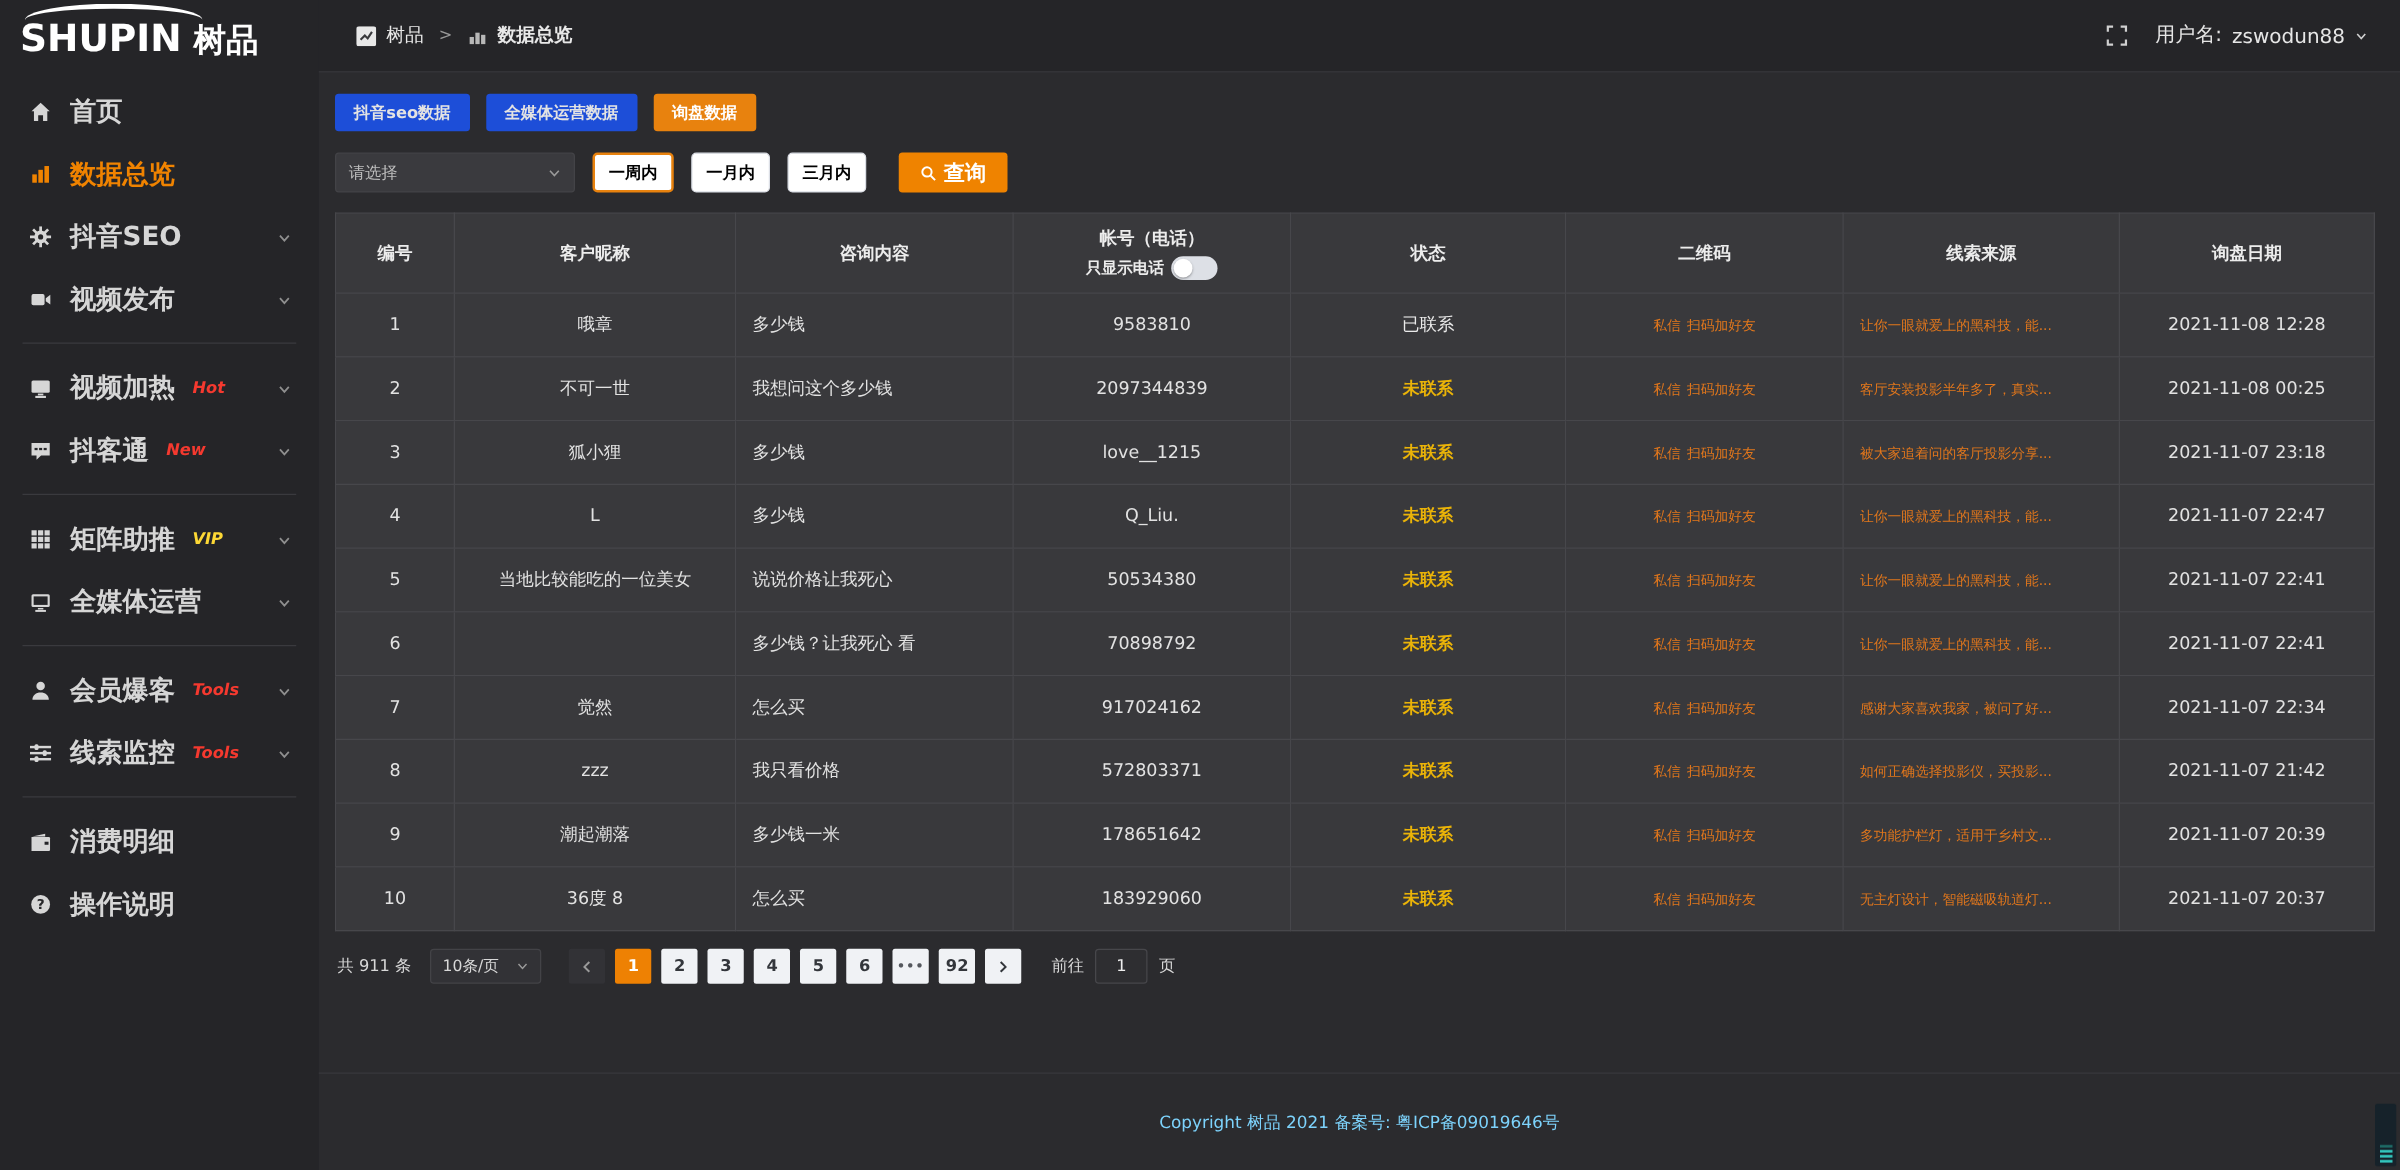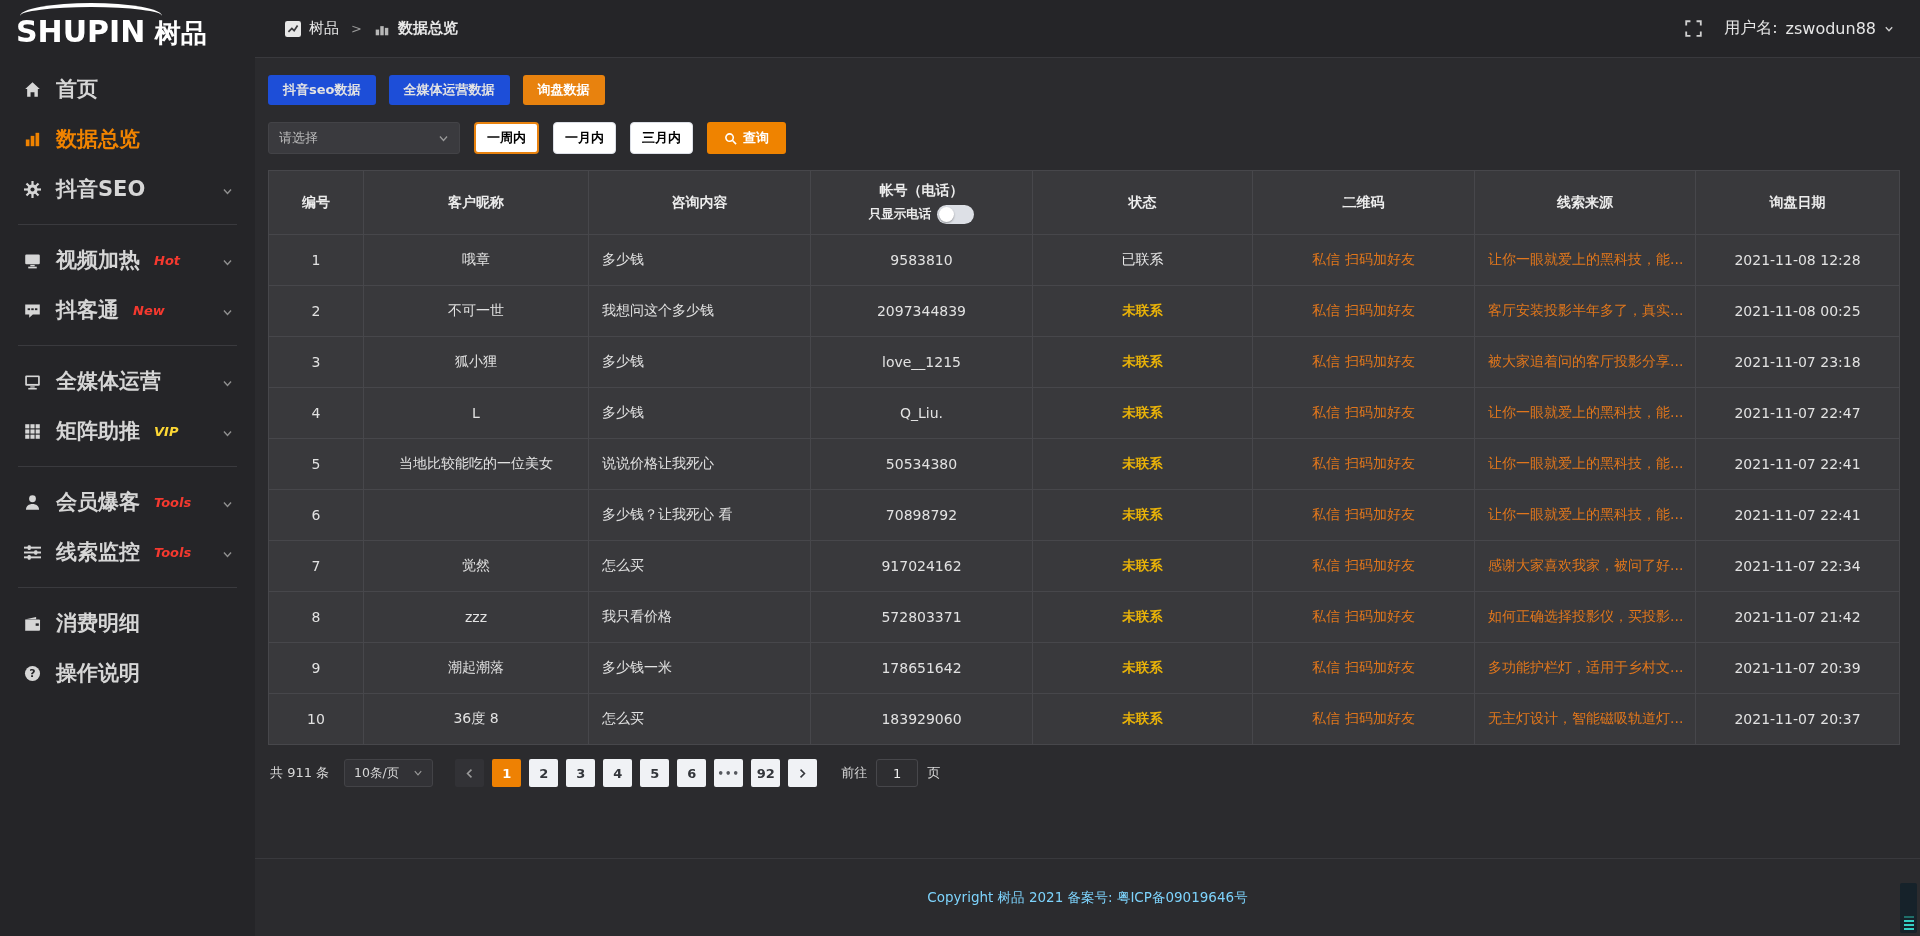--- a/index.html
+++ b/index.html
@@ -60,22 +60,22 @@
   .filter-row { margin-top:17px; display:flex; align-items:center; }
   .select-box { width:192px; height:32px; background:#3a3a3e; border:1px solid #434347;
                 border-radius:3px; display:flex; align-items:center; padding:0 10px;
                 color:#bdbdbd; font-size:13px; cursor:pointer; }
   .select-box .dd { margin-left:auto; width:11px; height:11px; color:#9a9a9a; display:inline-flex; }
   .select-box .dd svg { width:11px; height:11px; }
   .range-btn { height:32px; min-width:55px; padding:0 11px; margin-left:14px; background:#fff;
                color:#000000; border:1px solid #dcdfe6; border-radius:4px; font-size:13px;
                cursor:pointer; font-family:inherit; font-weight:600; }
   .range-btn.selected { border:2px solid #e8820e; }
-  .search-btn { height:32px; padding:0 17px; margin-left:14px; background:#ef8300; color:#fff;
-                border:none; border-radius:3px; font-size:13px; font-weight:600; cursor:pointer;
+  .search-btn { height:32px; padding:0 17px; margin-left:26px; background:#ef8300; color:#fff;
+                border:none; border-radius:3px; font-size:17px; font-weight:600; cursor:pointer;
                 display:inline-flex; align-items:center; gap:6px; font-family:inherit; }
   .search-btn .icon { width:13px; height:13px; display:inline-flex; }
   .search-btn .icon svg { width:13px; height:13px; }
 
   
   .data-table { margin-top:16px; width:100%; border-collapse:collapse; table-layout:fixed; }
   .data-table th, .data-table td { border:1px solid #47474b; background:#39393c; }
   .data-table th { height:64px; font-size:14px; font-weight:700; color:#ececec; }
   .data-table td { height:51px; font-size:14px; color:#e2e2e2; }
   .data-table td.al, .data-table th.al { text-align:left; padding-left:13px; }
@@ -84,21 +84,21 @@
   .col-5{width:220px} .col-6{width:222px} .col-7{width:221px} .col-8{width:auto}
   .hdr-acc-line1 { display:block; }
   .hdr-acc-line2 { display:flex; align-items:center; justify-content:center; gap:6px;
                    margin-top:5px; font-size:12.5px; font-weight:700; }
   .switch { width:37px; height:19px; border-radius:10px; background:#dde0e6; position:relative;
             cursor:pointer; display:inline-block; }
   .switch .knob { position:absolute; left:2px; top:2px; width:15px; height:15px; border-radius:50%;
                   background:#fff; box-shadow:0 1px 2px rgba(0,0,0,.35); }
   .status-un { color:#eab308; font-size:13.5px; font-weight:700; }
   .status-ok { color:#eaeaea; font-size:14px; }
-  .qr-link, .src-link { color:#e0761c; font-size:14px; cursor:pointer; }
+  .qr-link, .src-link { color:#e0761c; font-size:11px; cursor:pointer; }
   .qr-link + .qr-link { margin-left:5px; }
 
   
   .pager { margin-top:14px; display:flex; align-items:center; font-size:13px; color:#d8d8d8; }
   .pager-total { margin-left:2px; }
   .size-select { margin-left:15px; height:28px; background:#323236; border:1px solid #434347;
                  border-radius:3px; display:flex; align-items:center; padding:0 9px; gap:14px;
                  color:#d8d8d8; font-size:12.5px; cursor:pointer; }
   .size-select .dd { width:10px; height:10px; color:#9a9a9a; display:inline-flex; }
   .size-select .dd svg { width:10px; height:10px; }
@@ -166,20 +166,32 @@
                 <rect x="6.1" y="0" width="1.8" height="14" transform="rotate(-45 7 7)"></rect>
               </g>
               <circle cx="7" cy="7" r="1.7" fill="#252528"></circle>
             </svg>
           </span>
           <span class="nav-label">抖音SEO</span>
           <span class="nav-chevron"><svg viewBox="0 0 14 14" fill="none" stroke="currentColor" stroke-width="1.8">
               <path d="M2.5 4.5 7 9.5 11.5 4.5"></path>
             </svg></span>
         </div>
+        <div class="nav-item">
+          <span class="icon ">
+            <svg viewBox="0 0 14 14" fill="currentColor">
+              <rect x="1" y="3.5" width="8.6" height="7.4" rx="1.2"></rect>
+              <path d="M10.4 6.2 13.4 4v6.4l-3-2.2Z"></path>
+            </svg>
+          </span>
+          <span class="nav-label">视频发布</span>
+          <span class="nav-chevron"><svg viewBox="0 0 14 14" fill="none" stroke="currentColor" stroke-width="1.8">
+              <path d="M2.5 4.5 7 9.5 11.5 4.5"></path>
+            </svg></span>
+        </div>
         <div class="nav-divider"></div>
         <div class="nav-item">
           <span class="icon ">
             <svg viewBox="0 0 14 14" fill="currentColor">
               <rect x="1" y="2" width="12" height="8" rx="1"></rect>
               <rect x="5.2" y="10.6" width="3.6" height="1.2"></rect>
               <rect x="3.5" y="12.1" width="7" height="1.4"></rect>
             </svg>
           </span>
           <span class="nav-label">视频加热</span>
@@ -199,52 +211,52 @@
               </g>
             </svg>
           </span>
           <span class="nav-label">抖客通</span>
           <span class="nav-badge" style="color:#f5392f">New</span>
           <span class="nav-chevron"><svg viewBox="0 0 14 14" fill="none" stroke="currentColor" stroke-width="1.8">
               <path d="M2.5 4.5 7 9.5 11.5 4.5"></path>
             </svg></span>
         </div>
         <div class="nav-divider"></div>
-        <div class="nav-item">
-          <span class="icon ">
-            <svg viewBox="0 0 14 14" fill="currentColor">
-              <rect x="1" y="2" width="12" height="8.4" rx="1"></rect>
-              <rect x="2.4" y="3.4" width="9.2" height="5.6" fill="#252528"></rect>
-              <rect x="5.2" y="11" width="3.6" height="1"></rect>
-              <rect x="3.5" y="12.3" width="7" height="1.3"></rect>
-            </svg>
-          </span>
-          <span class="nav-label">全媒体运营</span>
-          <span class="nav-chevron"><svg viewBox="0 0 14 14" fill="none" stroke="currentColor" stroke-width="1.8">
-              <path d="M2.5 4.5 7 9.5 11.5 4.5"></path>
-            </svg></span>
-        </div>
         <div class="nav-item">
           <span class="icon ">
             <svg viewBox="0 0 14 14" fill="currentColor">
               <g>
                 <rect x="1" y="1" width="3.4" height="3.4"></rect>
                 <rect x="5.3" y="1" width="3.4" height="3.4"></rect>
                 <rect x="9.6" y="1" width="3.4" height="3.4"></rect>
                 <rect x="1" y="5.3" width="3.4" height="3.4"></rect>
                 <rect x="5.3" y="5.3" width="3.4" height="3.4"></rect>
                 <rect x="9.6" y="5.3" width="3.4" height="3.4"></rect>
                 <rect x="1" y="9.6" width="3.4" height="3.4"></rect>
                 <rect x="5.3" y="9.6" width="3.4" height="3.4"></rect>
                 <rect x="9.6" y="9.6" width="3.4" height="3.4"></rect>
               </g>
             </svg>
           </span>
           <span class="nav-label">矩阵助推</span>
           <span class="nav-badge" style="color:#fdd835">VIP</span>
+          <span class="nav-chevron"><svg viewBox="0 0 14 14" fill="none" stroke="currentColor" stroke-width="1.8">
+              <path d="M2.5 4.5 7 9.5 11.5 4.5"></path>
+            </svg></span>
+        </div>
+        <div class="nav-item">
+          <span class="icon ">
+            <svg viewBox="0 0 14 14" fill="currentColor">
+              <rect x="1" y="2" width="12" height="8.4" rx="1"></rect>
+              <rect x="2.4" y="3.4" width="9.2" height="5.6" fill="#252528"></rect>
+              <rect x="5.2" y="11" width="3.6" height="1"></rect>
+              <rect x="3.5" y="12.3" width="7" height="1.3"></rect>
+            </svg>
+          </span>
+          <span class="nav-label">全媒体运营</span>
           <span class="nav-chevron"><svg viewBox="0 0 14 14" fill="none" stroke="currentColor" stroke-width="1.8">
               <path d="M2.5 4.5 7 9.5 11.5 4.5"></path>
             </svg></span>
         </div>
         <div class="nav-divider"></div>
         <div class="nav-item">
           <span class="icon ">
             <svg viewBox="0 0 14 14" fill="currentColor">
               <circle cx="7" cy="3.9" r="2.8"></circle>
               <path d="M1.6 13c0-3.1 2.4-4.8 5.4-4.8s5.4 1.7 5.4 4.8Z"></path>

